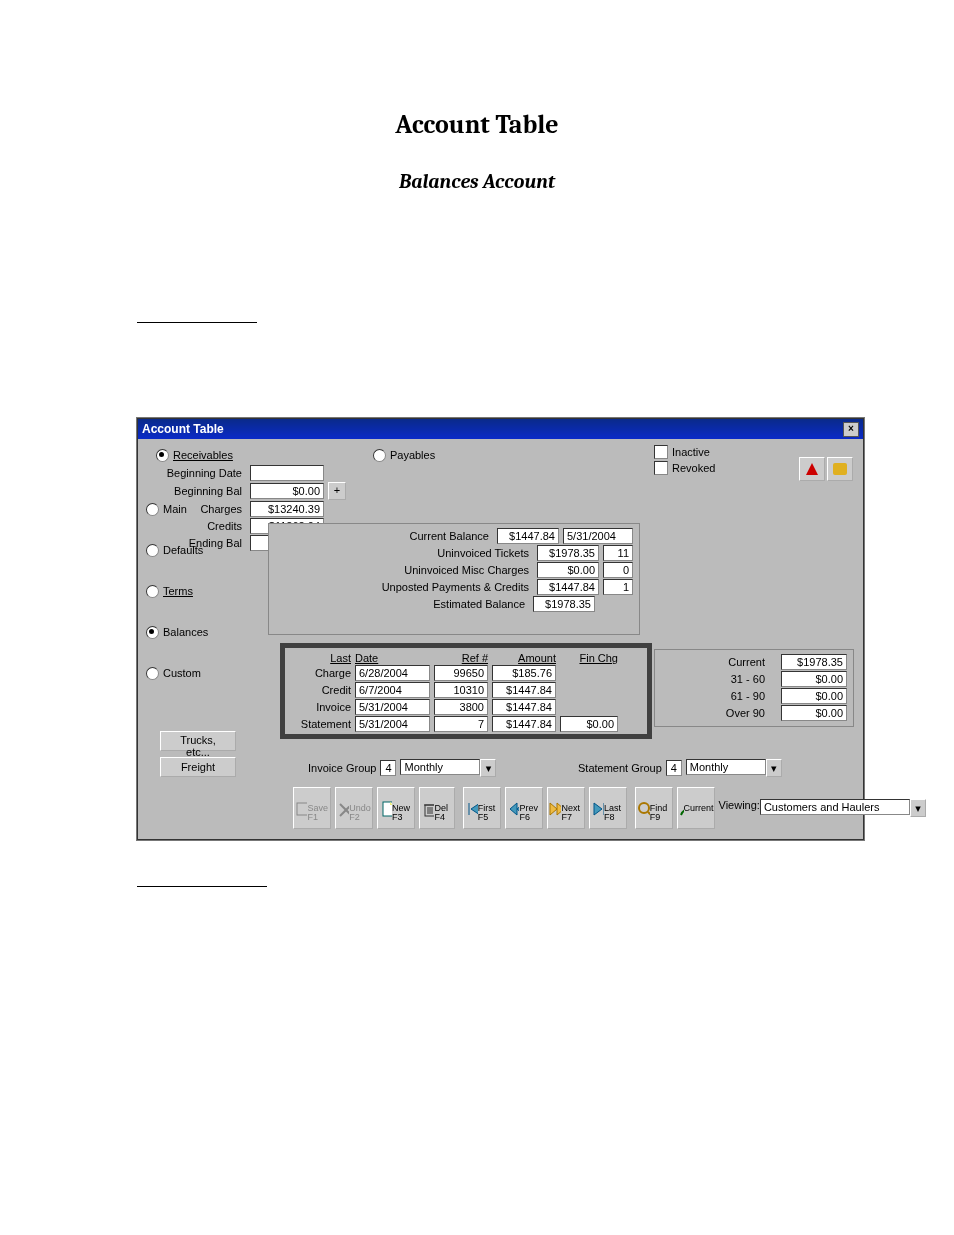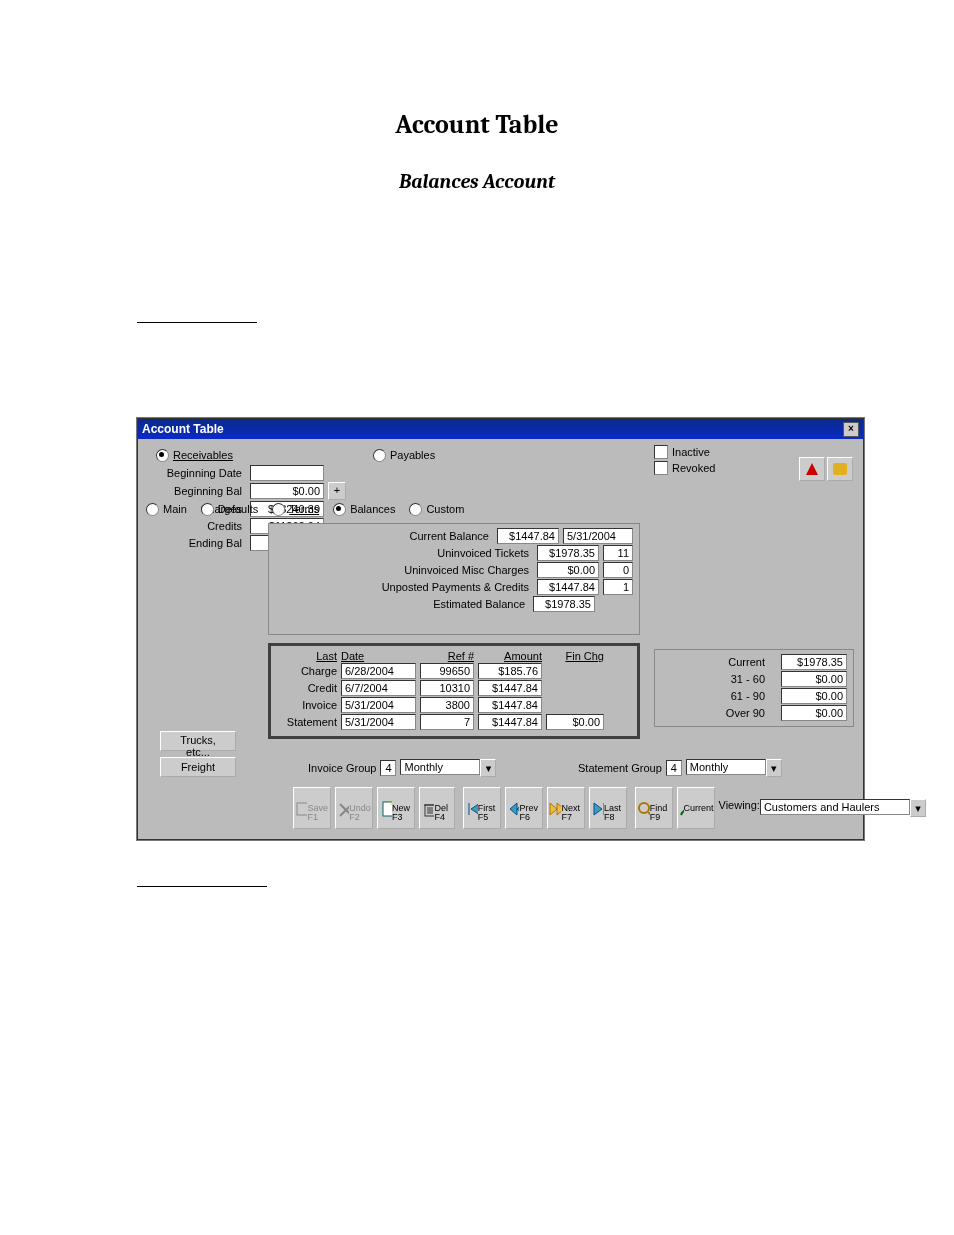--- a/index.html
+++ b/index.html
@@ -78,21 +78,21 @@
   .chk { display:flex; align-items:center; gap:4px; font-size:11px;}
   .chkbox { width:12px;height:12px;background:#fff;border:1px inset #888;}
   .corner-icons { position:absolute; right:10px; top:18px; display:flex; gap:2px; }
   .icon-btn { width:24px;height:22px;border:1px outset #fff;background:#ccc;display:flex;align-items:center;justify-content:center;}
   .icon-btn.red svg path{fill:#c00;}
   .icon-btn.yellow svg rect{fill:#e0b020;}
 
   
   .leftnav {
     position:absolute; left:8px; top:64px; width:98px;
-    display:flex; gap:14px;
+    display:flex; flex-direction:column; gap:28px;
   }
   .radio { display:flex; align-items:flex-start; gap:4px; font-size:11px;}
   .radio-dot { width:11px;height:11px;border-radius:50%;background:#fff;border:1px inset #888;position:relative;}
   .radio-dot.sel::after{content:"";position:absolute;left:2px;top:2px;width:5px;height:5px;border-radius:50%;background:#000;}
   .leftbtns { position:absolute; left:22px; top:292px; display:flex;flex-direction:column;gap:6px;}
   .std-btn {
     background:#ccc;border:1px outset #fff;padding:2px 6px;font-size:11px;text-align:center;
     height:20px;box-sizing:border-box;
   }
   .std-btn.w80{width:76px;}
@@ -105,21 +105,21 @@
   .panelA .radio { margin-right:80px; margin-left:10px;}
   .panelA .radio + .radio { margin-left:60px;}
 
   .panelB { left:130px; top:84px; width:372px; height:112px; border:1px solid #888; padding:4px 6px;}
   .brow { display:flex; align-items:center; justify-content:flex-end; gap:4px; margin-bottom:1px;}
   .brow .lbl { flex:1; text-align:right; font-size:11px; padding-right:4px;}
   .val { width:62px; text-align:right; }
   .val-sm { width:30px; text-align:right;}
   .val-date { width:70px; text-align:left;}
 
-  .panelC { left:130px; top:204px; width:372px; height:96px; border:3px solid #404040; padding:4px 6px;}
+  .panelC { left:142px; top:204px; width:372px; height:96px; border:5px solid #404040; padding:4px 6px;}
   .hdr { text-decoration:underline; font-size:11px;}
   .crow { display:flex; align-items:center; gap:4px; margin-bottom:1px;}
   .crow .c0{ width:60px; text-align:right; font-size:11px;}
   .crow .c1{ width:75px;}
   .crow .c2{ width:54px; text-align:right;}
   .crow .c3{ width:64px; text-align:right;}
   .crow .c4{ width:58px; text-align:right;}
 
   .panelD { left:516px; top:84px; width:200px; height:112px; border:none; padding:0 0;}
   .drow { display:flex; align-items:center; justify-content:flex-end; gap:4px; margin-bottom:1px;}

